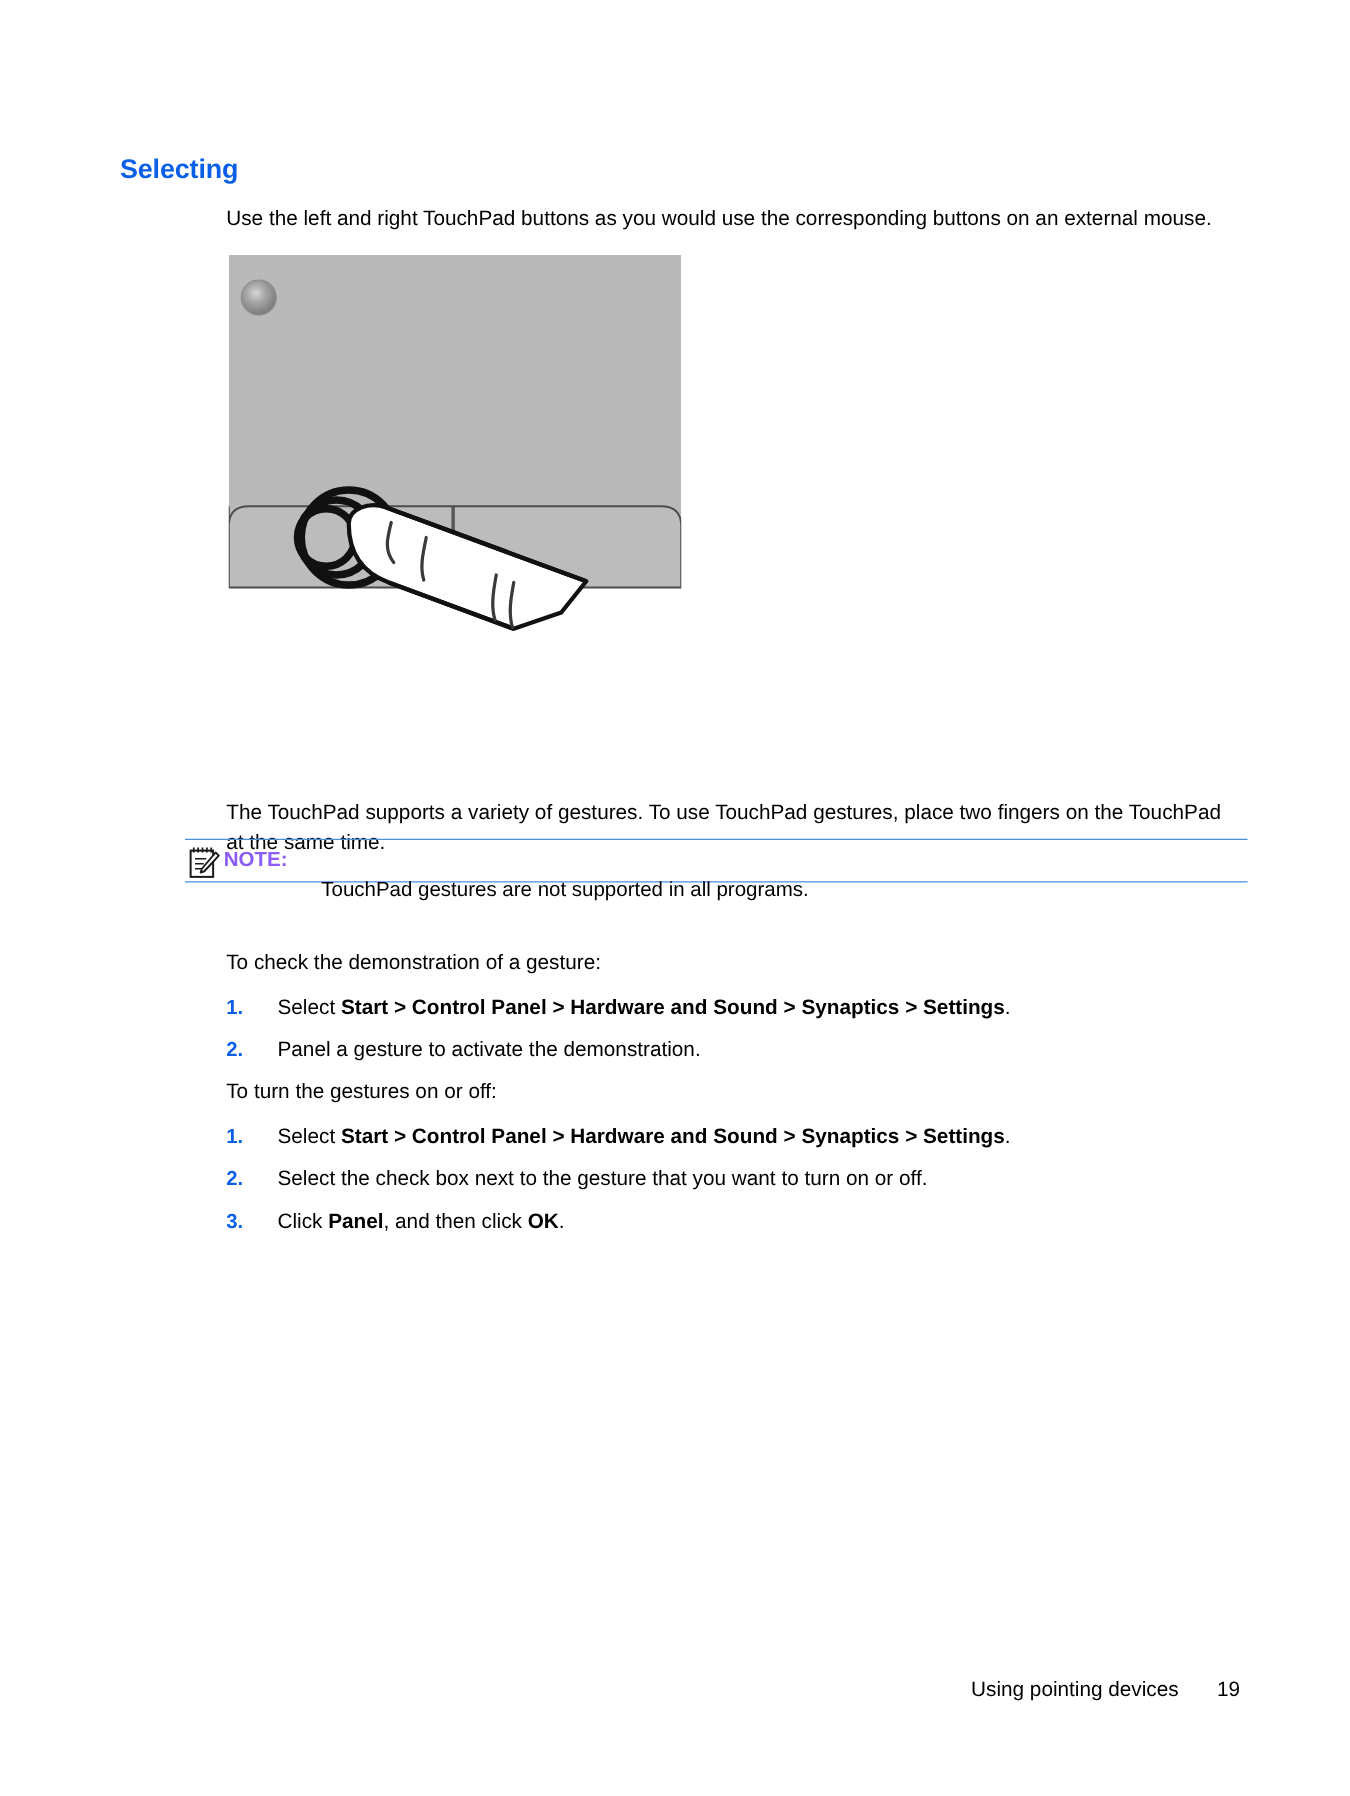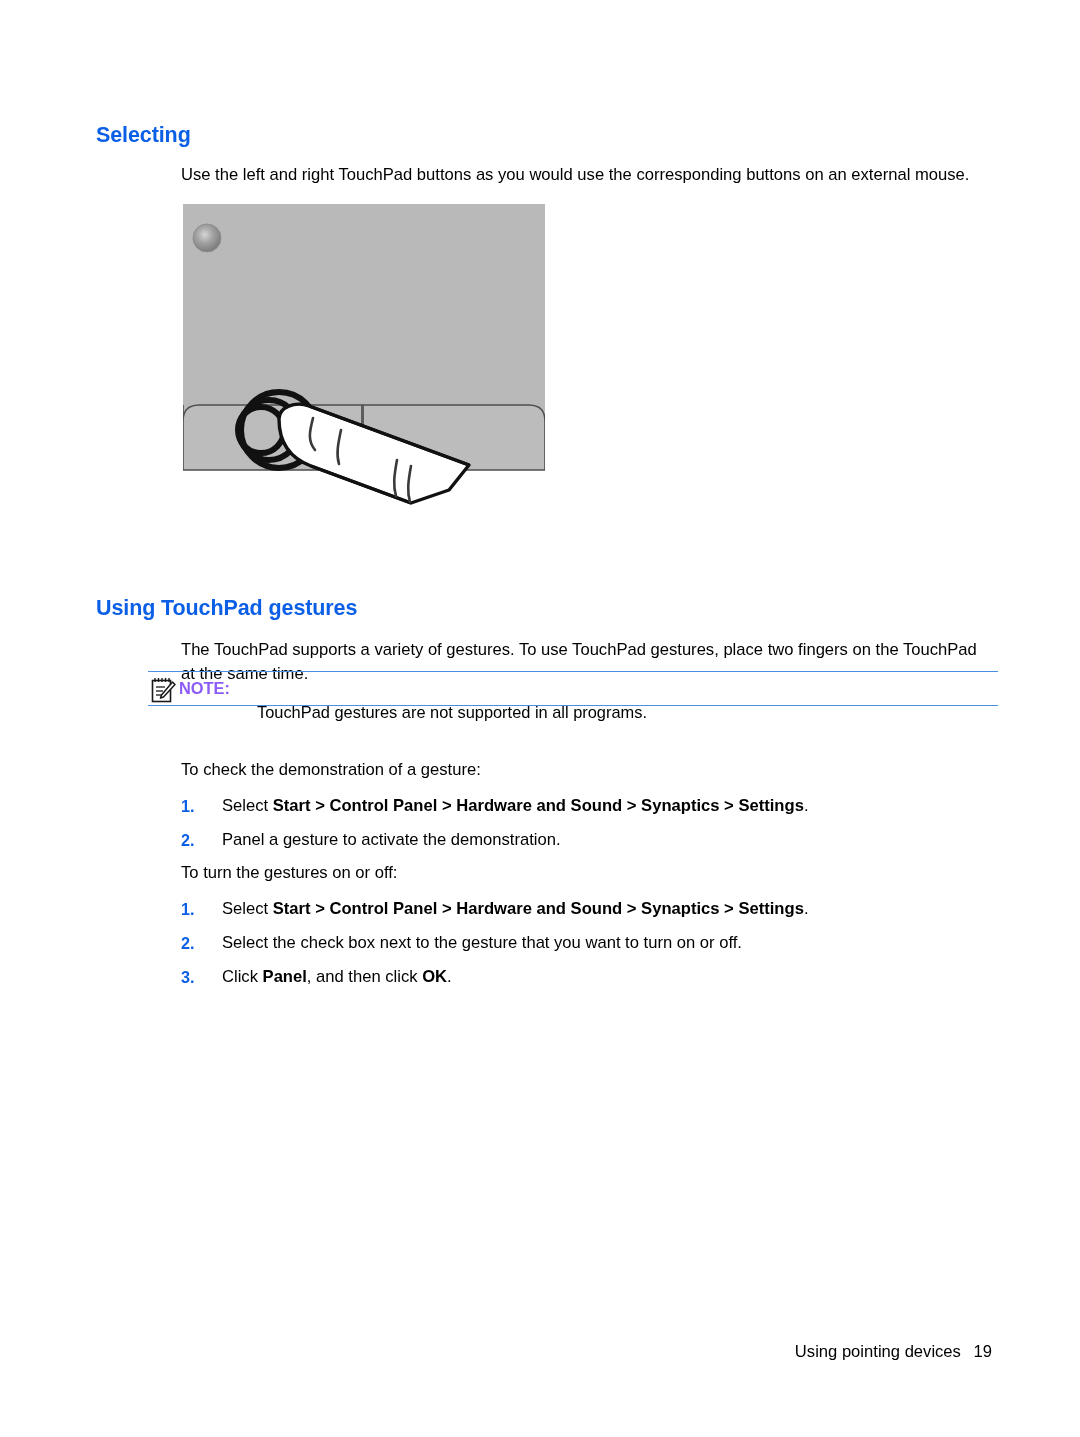--- a/index.html
+++ b/index.html
@@ -132,21 +132,21 @@
   #footer {
     position: absolute;
     left: 0;
     right: 0;
     top: 1342px;
     text-align: right;
     padding-right: 88px;
     font-size: 16.6px;
     color: #000000;
   }
-  #footer .footer-title { margin-right: 8px; }
+  #footer .footer-title { margin-right: 26px; }
 </style>
 </head>
 <body>
 
 <div class="page">
 
   <h2 class="h2" id="heading-selecting">Selecting</h2>
 
   <p class="body-text" id="para-selecting">Use the left and right TouchPad buttons as you would use the corresponding buttons on an external mouse.</p>
 
@@ -190,21 +190,20 @@
         <g fill="none" stroke="#3a3a3a" stroke-width="2.6" stroke-linecap="round">
           <path d="M130 214 C 127 226, 124 236, 132 246"></path>
           <path d="M158 226 C 155 240, 153 250, 156 260"></path>
           <path d="M214 256 C 211 272, 210 282, 213 292"></path>
           <path d="M228 262 C 225 278, 224 288, 227 298"></path>
         </g>
       </g>
     </svg>
   </div>
 
-  <h2 class="h2" id="heading-gestures">Using TouchPad gestures</h2>
 
   <p class="body-text" id="para-gestures">The TouchPad supports a variety of gestures. To use TouchPad gestures, place two fingers on the TouchPad at the same time.</p>
 
   <div id="note-box">
     <span id="note-icon">
       <svg width="26" height="28" viewBox="0 0 26 28" xmlns="http://www.w3.org/2000/svg">
         <rect x="2.5" y="4.5" width="18" height="21" fill="#ffffff" stroke="#1a1a1a" stroke-width="1.6"></rect>
         <g stroke="#1a1a1a" stroke-width="1.4">
           <line x1="5" y1="2" x2="5" y2="6"></line>
           <line x1="8.5" y1="2" x2="8.5" y2="6"></line>

